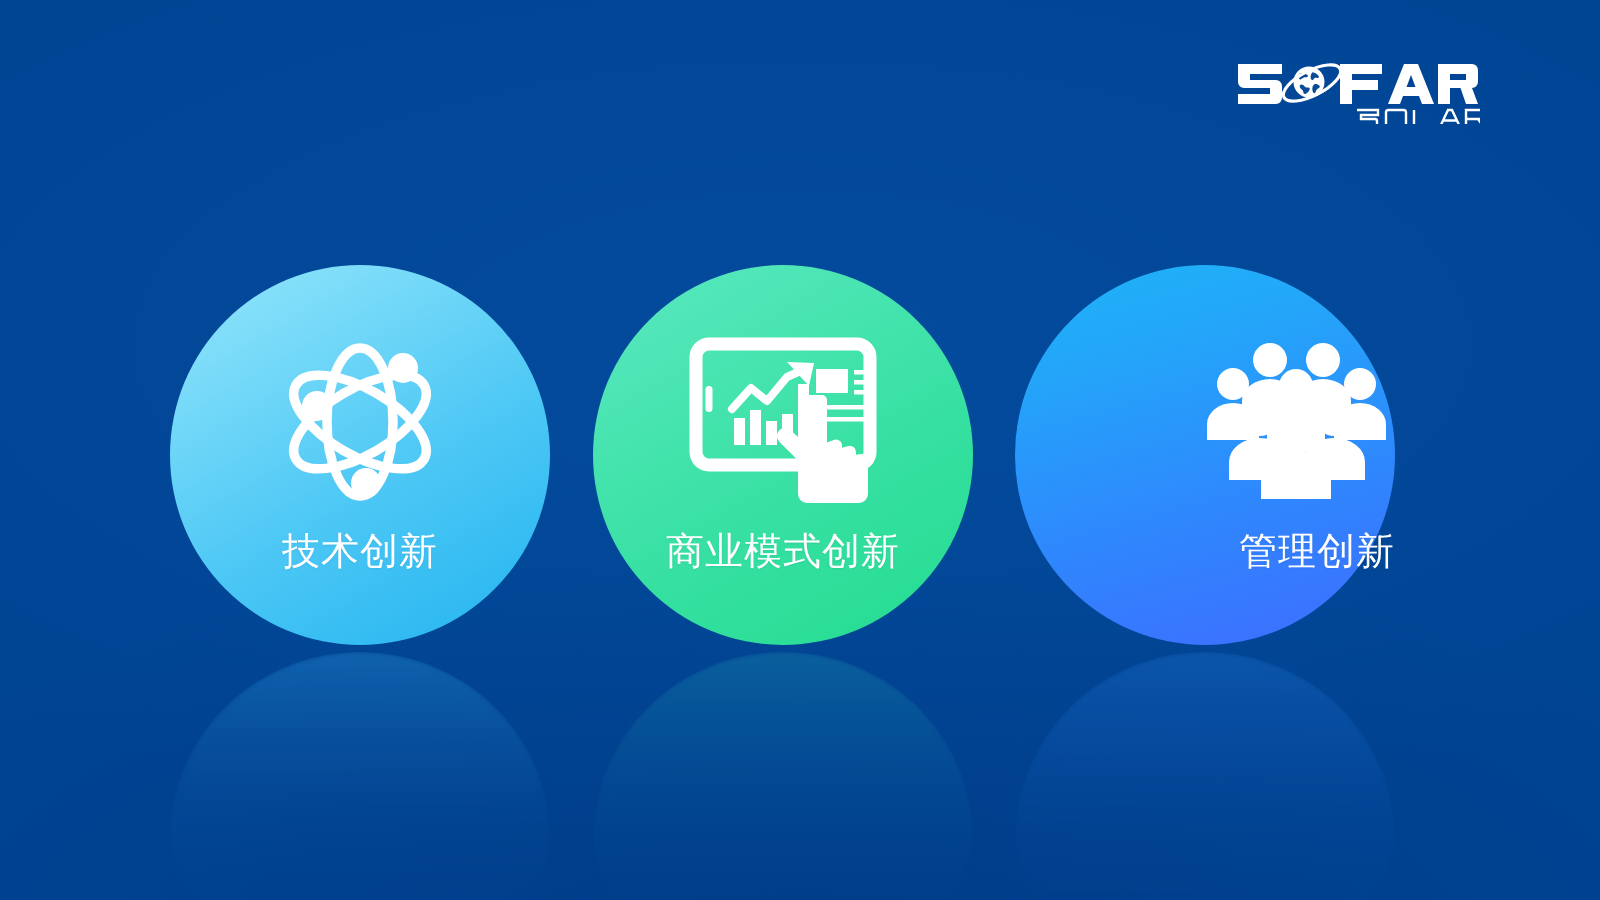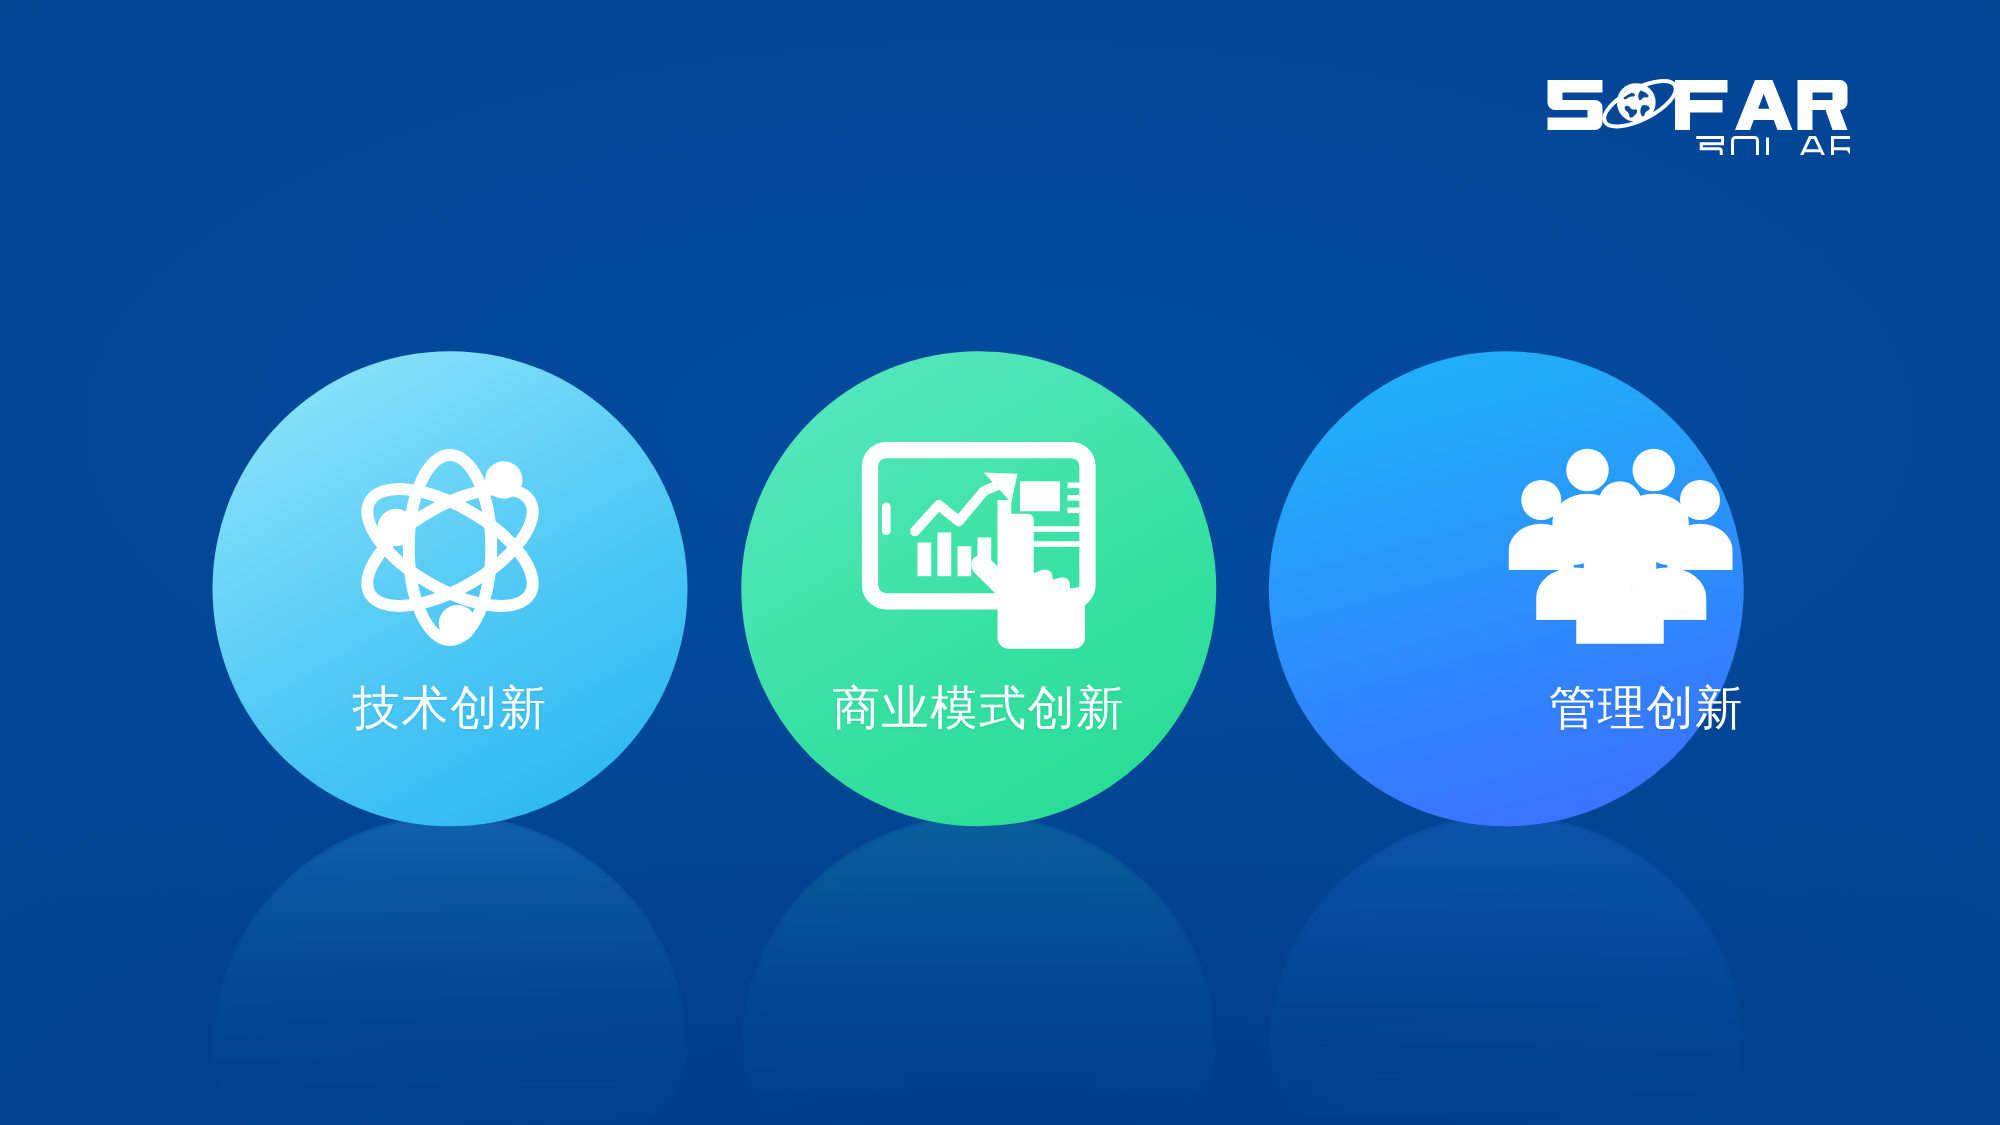--- a/index.html
+++ b/index.html
@@ -36,21 +36,21 @@
     width: 244px;
     height: 74px;
     z-index: 6;
   }
   #logo svg { display: block; width: 100%; height: 100%; }
 
   
   .circle-row {
     position: absolute;
     left: 0;
-    top: 16px;
+    top: 0;
     width: 1600px;
     height: 668px;
     z-index: 4;
   }
   .bubble {
     position: absolute;
     width: 380px;
     height: 380px;
     border-radius: 50%;
     top: 265px;

